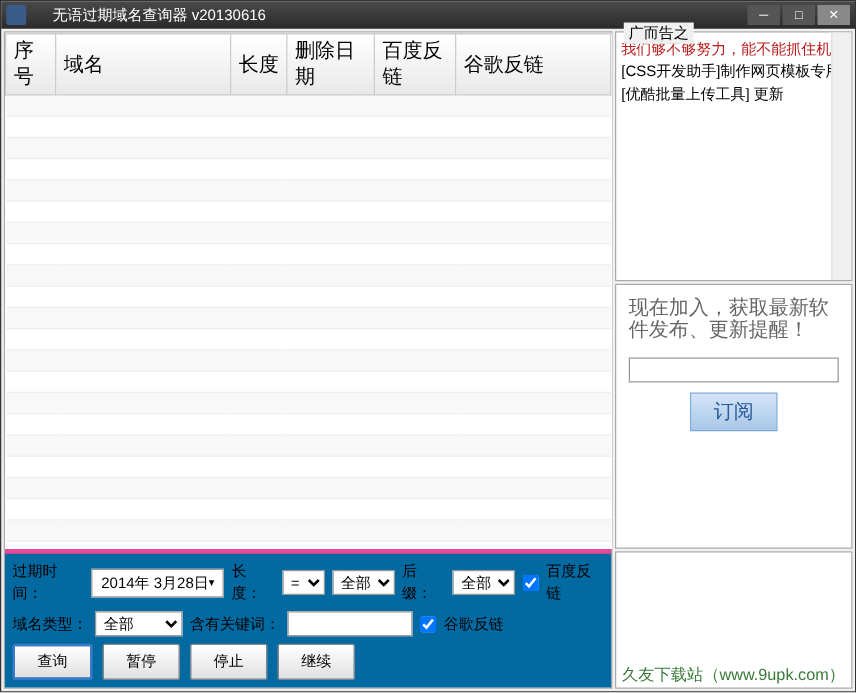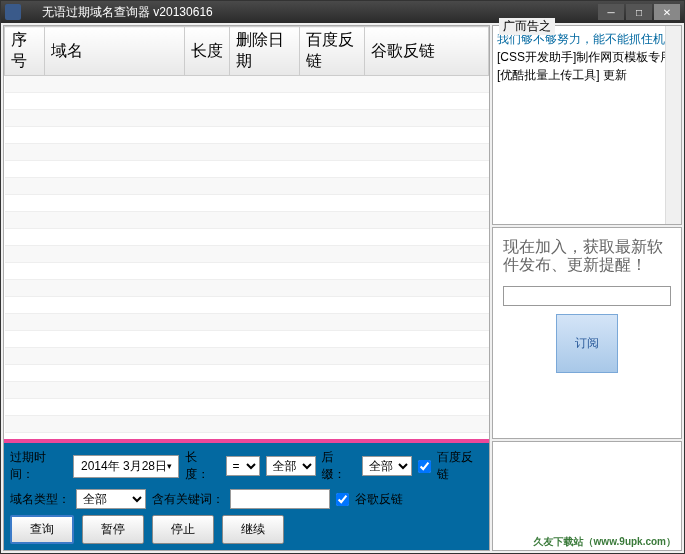--- a/index.html
+++ b/index.html
@@ -28,26 +28,26 @@
 .date-input { border: 1px solid #999; padding: 2px 4px; background: #fff; width: 110px; display: flex; align-items: center; justify-content: center; }
 select { border: 1px solid #999; padding: 1px 2px; font-size: 12px; background: #fff; }
 input[type="text"] { border: 1px solid #999; padding: 2px; font-size: 12px; }
 input[type="checkbox"] { vertical-align: middle; }
 .btn-row { display: flex; gap: 8px; margin-top: 4px; }
 .btn { padding: 4px 18px; border: 1px solid #888; background: linear-gradient(#fff, #e0e0e0); font-size: 12px; cursor: pointer; border-radius: 2px; }
 .btn.primary { border: 2px solid #3a7ac8; }
 .ad-box { border: 1px solid #aaa; background: #fff; padding: 4px; height: 200px; position: relative; }
 .ad-title { position: absolute; top: -8px; left: 6px; background: #f0f0f0; padding: 0 4px; font-size: 12px; }
 .ad-line { font-size: 12px; line-height: 18px; }
-.ad-line.red { color: #0369a1; }
+.ad-line.red { color: #b91c1c; }
 .subscribe-box { border: 1px solid #aaa; background: #fff; padding: 10px; flex: 1; display: flex; flex-direction: column; }
 .subscribe-text { color: #666; font-size: 16px; line-height: 18px; margin-bottom: 12px; }
 .subscribe-input { width: 100%; border: 1px solid #999; padding: 3px; margin-bottom: 8px; }
-.subscribe-btn { align-self: center; padding: 20px 18px; background: linear-gradient(#d4e4f7, #a8c8e8); border: 1px solid #7aa8d8; color: #2a5a9a; font-size: 12px; cursor: pointer; }
-.watermark { position: absolute; bottom: 4px; right: 8px; color: #3a7a3a; font-size: 10px; font-weight: bold; }
+.subscribe-btn { align-self: center; padding: 4px 18px; background: linear-gradient(#d4e4f7, #a8c8e8); border: 1px solid #7aa8d8; color: #2a5a9a; font-size: 16px; cursor: pointer; }
+.watermark { position: absolute; bottom: 4px; right: 8px; color: #3a7a3a; font-size: 13px; font-weight: normal; }
 .scrollbar-v { position: absolute; right: 0; top: 0; width: 16px; height: 100%; background: #f0f0f0; border-left: 1px solid #ddd; }
 .blank-box { border: 1px solid #aaa; background: #fff; height: 110px; }
 .dropdown-arrow { font-size: 9px; }
 </style>
 </head>
 <body>
 
 <div class="window">
   <div class="titlebar">
     <div class="titlebar-icon"></div>

